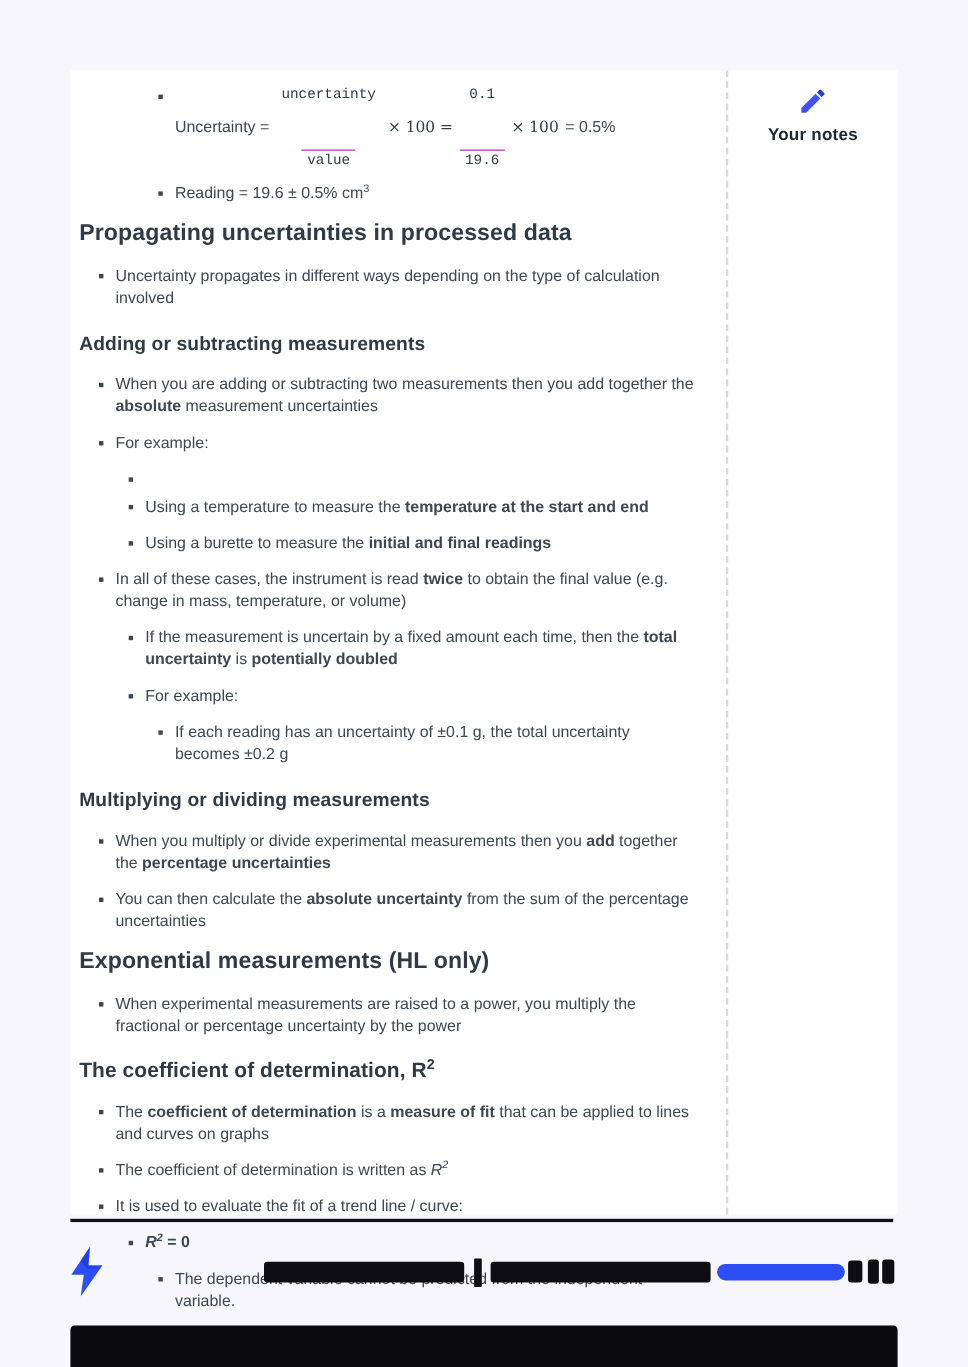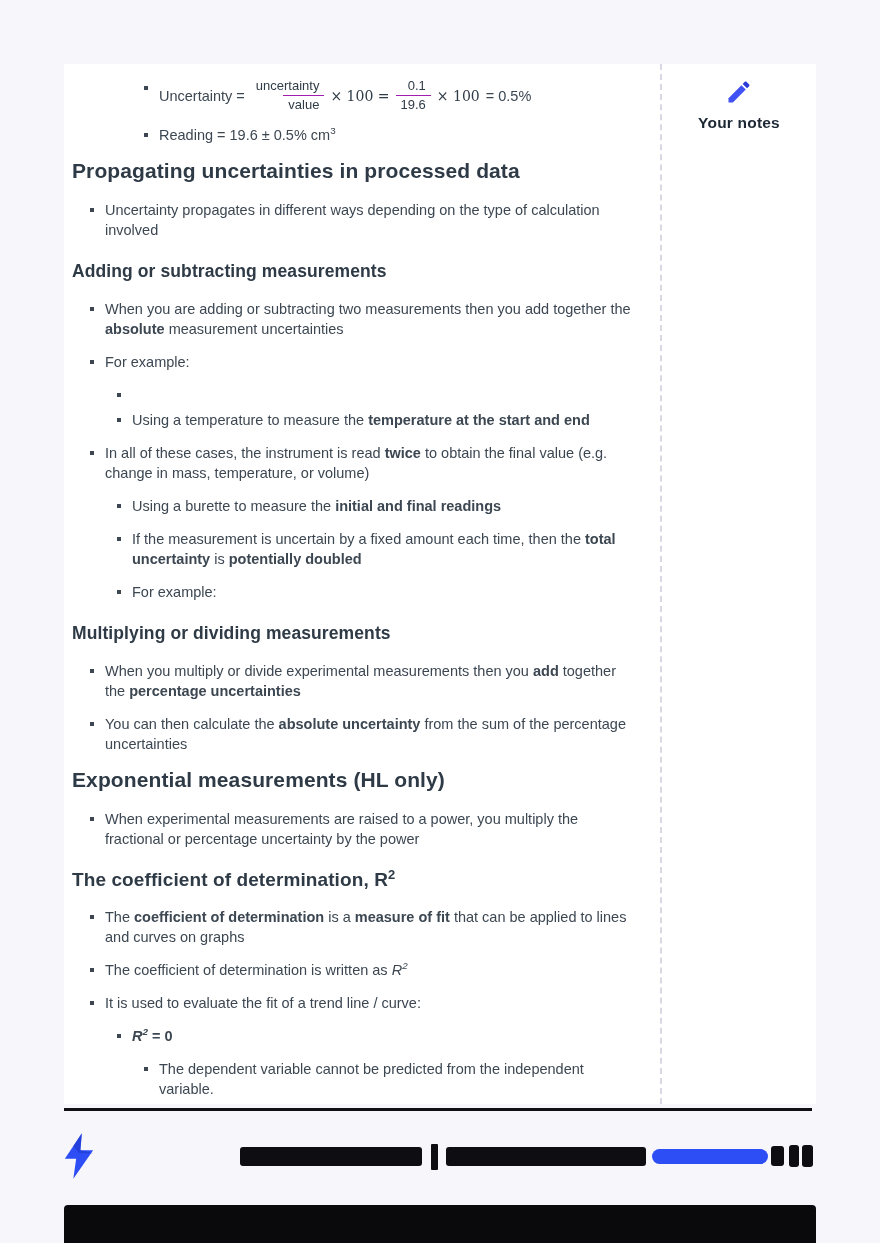--- a/index.html
+++ b/index.html
@@ -47,23 +47,23 @@
   .b { font-weight:700; }
   .i { font-style:italic; }
   sup { font-size:0.68em; line-height:0; vertical-align:super; }
 
   
   .math-row { margin-bottom:12px; }
   .math-line { display:flex; align-items:center; flex-wrap:wrap; }
   .math-line > span { margin-right:6px; }
   .mop { font-family:"DejaVu Serif", serif; font-size:14px; color:#2f3b47; }
   .frac {
-    display:inline-flex; flex-direction:column; align-items:flex-end;
-    font-family:Liberation Sans, sans-serif; font-size:13px; color:#2f3b47;
-    vertical-align:middle; line-height:16px;
+    display:inline-flex; flex-direction:column; align-items:center;
+    font-family:Liberation Mono, monospace; font-size:13px; color:#2f3b47;
+    vertical-align:middle; line-height:16px;gap:41px;
   }
   .frac .num { display:block; padding:0 5px 1px; }
   .frac .den { display:block; padding:1px 5px 0; border-top:1px solid #a21caf; }
 
   
   .footer-rule { position:absolute; left:64px; top:1108px; width:748px; height:3px; background:#101014; }
   .brand-logo { position:absolute; left:62px; top:1133px; width:34px; height:46px; }
   .fblock { position:absolute; background:#0e0e12; border-radius:3px; }
   .fb1 { left:240px; top:1147px; width:182px; height:19px; }
   .fsep { left:431px; top:1144px; width:7px; height:26px; border-radius:1px; }
@@ -133,40 +133,44 @@
 
       <div class="li lv2">
         <span class="sq"></span>
       </div>
 
       <div class="li lv2">
         <span class="sq"></span>
         <div class="txt"><span>Using a temperature to measure the </span><span class="b">temperature at the start and end</span></div>
       </div>
 
+      <div class="li lv2">
+        <span class="sq"></span>
+        <div class="txt"><span>Using a burette to measure the </span><span class="b">initial and final readings</span></div>
+      </div>
+
       <div class="li lv1">
         <span class="sq"></span>
         <div class="txt"><span>In all of these cases, the instrument is read </span><span class="b">twice</span><span> to obtain the final value (e.g. change in mass, temperature, or volume)</span></div>
       </div>
 
       <div class="li lv2">
         <span class="sq"></span>
-        <div class="txt"><span>Using a burette to measure the </span><span class="b">initial and final readings</span></div>
-      </div>
-
-      <div class="li lv2">
-        <span class="sq"></span>
         <div class="txt"><span>If the measurement is uncertain by a fixed amount each time, then the </span><span class="b">total uncertainty</span><span> is </span><span class="b">potentially doubled</span></div>
       </div>
 
       <div class="li lv2">
         <span class="sq"></span>
         <div class="txt"><span>For example:</span></div>
       </div>
 
+      <div class="li lv3">
+        <span class="sq"></span>
+        <div class="txt"><span>If each reading has an uncertainty of ±0.1 g, the total uncertainty becomes ±0.2 g</span></div>
+      </div>
 
       <h3>Multiplying or dividing measurements</h3>
 
       <div class="li lv1">
         <span class="sq"></span>
         <div class="txt"><span>When you multiply or divide experimental measurements then you </span><span class="b">add</span><span> together the </span><span class="b">percentage uncertainties</span></div>
       </div>
 
       <div class="li lv1">
         <span class="sq"></span>

